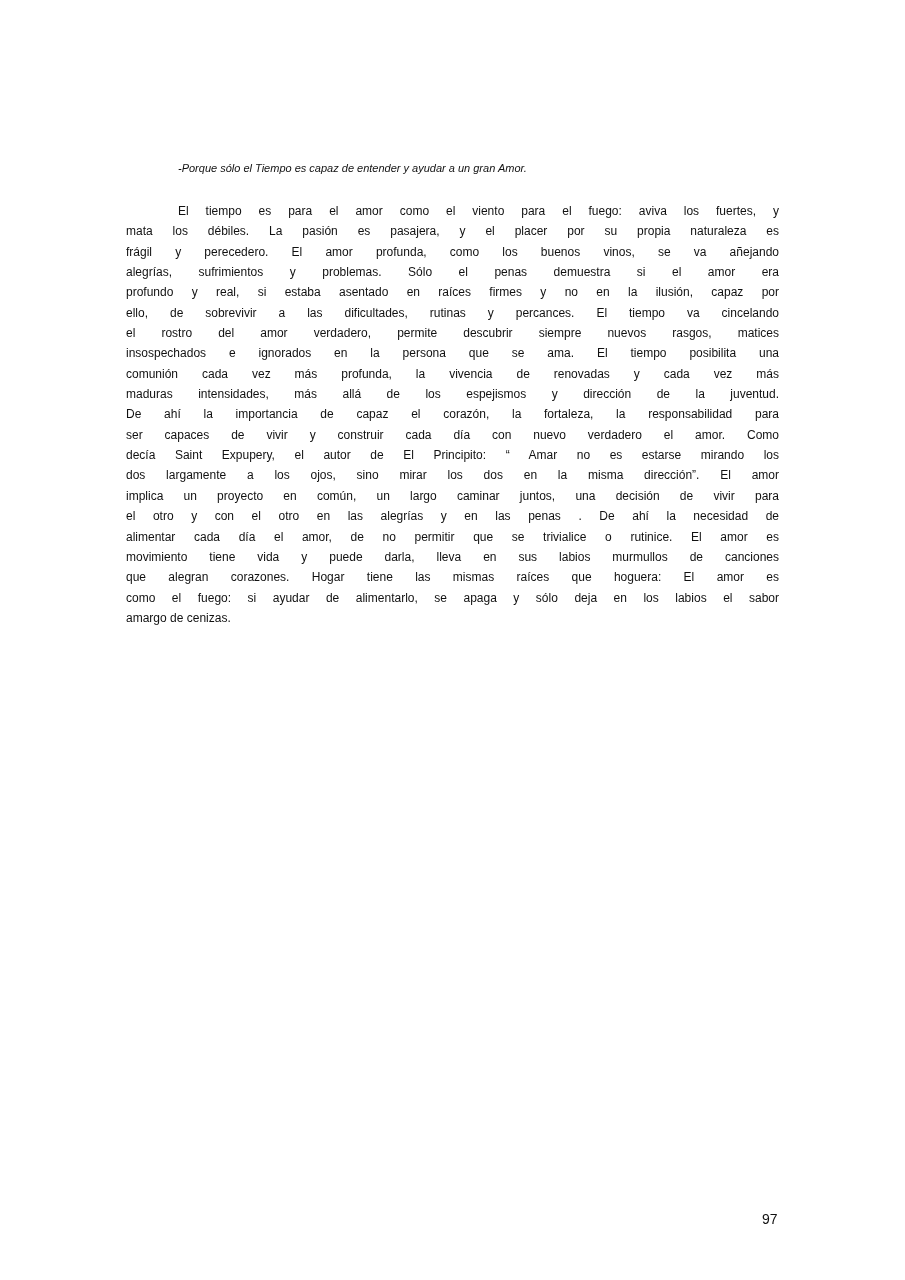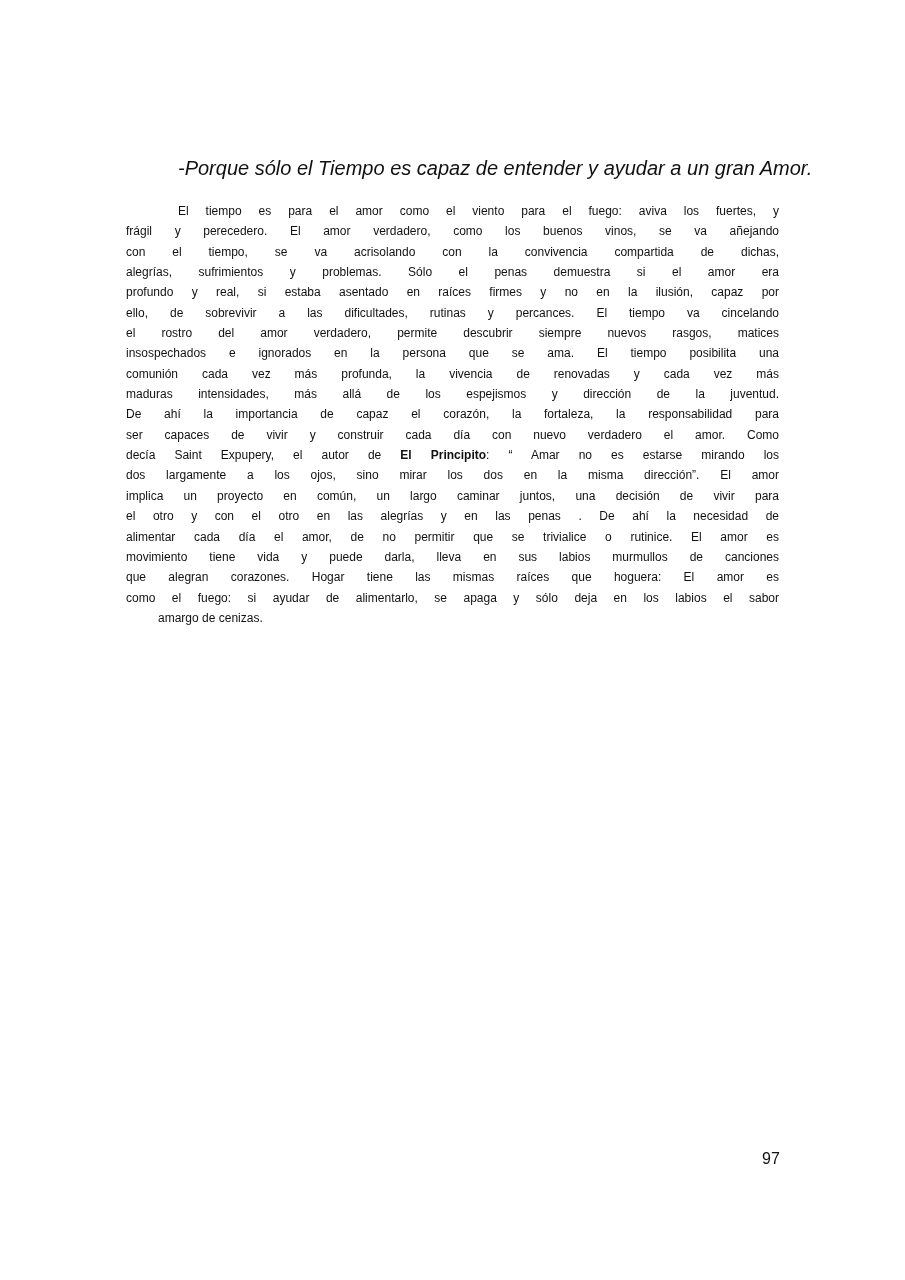--- a/index.html
+++ b/index.html
@@ -4,51 +4,51 @@
   <style>
     html, body { margin: 0; padding: 0; background: #ffffff; }
     body { width: 905px; height: 1280px; position: relative; overflow: hidden; }
     .page {
       position: absolute; left: 0; top: 0; width: 905px; height: 1280px;
       background: #ffffff; color: #111111;
       font-family: "Liberation Sans", sans-serif;
     }
     .quote {
       position: absolute; left: 178px; top: 158px; width: 600px;
-      font-style: italic; font-size: 20px; line-height: 20px;
+      font-style: italic; font-size: 11px; line-height: 20px;
       white-space: nowrap;
     }
     .body-text {
       position: absolute; left: 126px; top: 201px; width: 653px;
       font-size: 12px; line-height: 20.35px;
       text-align: justify;
     }
     .line {
       display: block; white-space: nowrap;
       text-align: justify; text-align-last: justify;
       height: 20.35px;
     }
     .line.first { padding-left: 52px; }
-    .line.last { text-align-last: left; margin-left: 32px; }
-    .bold { font-weight: bold; }
+    .line.last { text-align-last: left; }
+    .bold { font-weight: normal; }
     .page-number {
-      position: absolute; left: 762px; top: 1151px;
-      font-size: 16px; line-height: 16px;
+      position: absolute; left: 762px; top: 1211px;
+      font-size: 14px; line-height: 16px;
     }
   </style>
 </head>
 <body>
 
 <div class="page">
   <div class="quote">-Porque sólo el Tiempo es capaz de entender y ayudar a un gran Amor.</div>
 
   <div class="body-text">
     <span class="line first">El tiempo es para el amor como el viento para el fuego: aviva los fuertes, y</span>
-    <span class="line">frágil y perecedero. El amor verdadero, como los buenos vinos,   se va añejando</span>
-    <span class="line">con el tiempo, se va acrisolando con la convivencia compartida de dichas,</span>
+    <span class="line">mata los débiles. La pasión es pasajera, y el placer por su propia naturaleza es</span>
+    <span class="line">frágil y perecedero. El amor profunda, como los buenos vinos,   se va añejando</span>
     <span class="line">alegrías, sufrimientos y problemas. Sólo el penas demuestra si el amor era</span>
     <span class="line">profundo y real, si estaba asentado en raíces firmes y no en la ilusión, capaz por</span>
     <span class="line">ello, de sobrevivir a las dificultades, rutinas  y percances. El tiempo va cincelando</span>
     <span class="line">el rostro del amor verdadero,  permite descubrir siempre  nuevos rasgos, matices</span>
     <span class="line">insospechados e  ignorados  en la persona que se ama.  El tiempo posibilita una</span>
     <span class="line">comunión cada vez más profunda, la vivencia  de renovadas y cada vez más</span>
     <span class="line">maduras  intensidades,  más allá  de los espejismos y dirección de la juventud.</span>
     <span class="line">De ahí la importancia de capaz el corazón, la fortaleza, la responsabilidad  para</span>
     <span class="line">ser capaces de vivir y construir cada día con nuevo verdadero el amor.  Como</span>
     <span class="line"><span>decía Saint Expupery, el autor de </span><span class="bold">El Principito</span><span>: “ Amar no es estarse mirando los</span></span>

